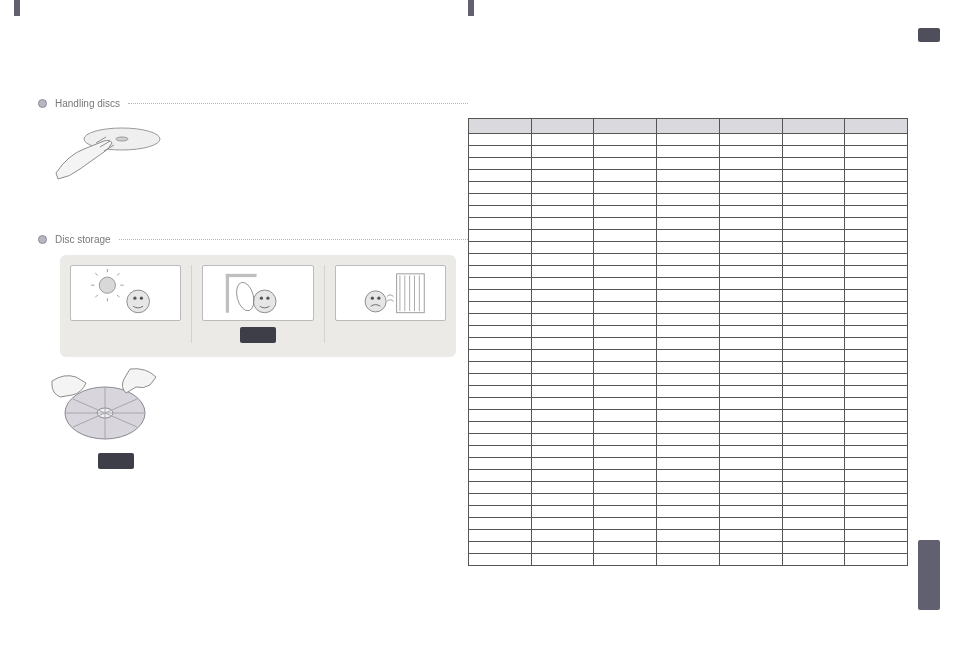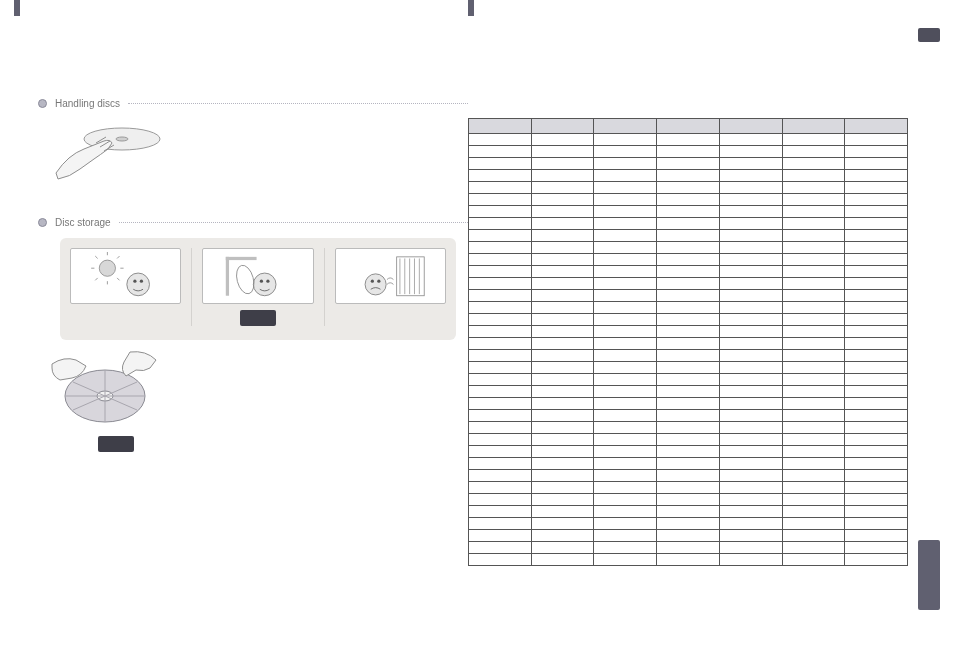--- a/index.html
+++ b/index.html
@@ -47,21 +47,21 @@
     height: 70px;
     background: #606070;
     border-radius: 2px;
   }
 
   
   .sec-row {
     display: flex;
     align-items: center;
     gap: 8px;
-    margin-top: 24px;
+    margin-top: 41px;
   }
   .sec-row.first { margin-top: 68px; }
   .bullet {
     width: 9px; height: 9px; border-radius: 50%;
     background: #b7b7c3; border: 1px solid #8b8b99;
     flex: 0 0 auto;
   }
   .sec-title {
     font-size: 10px;
     color: #777;

